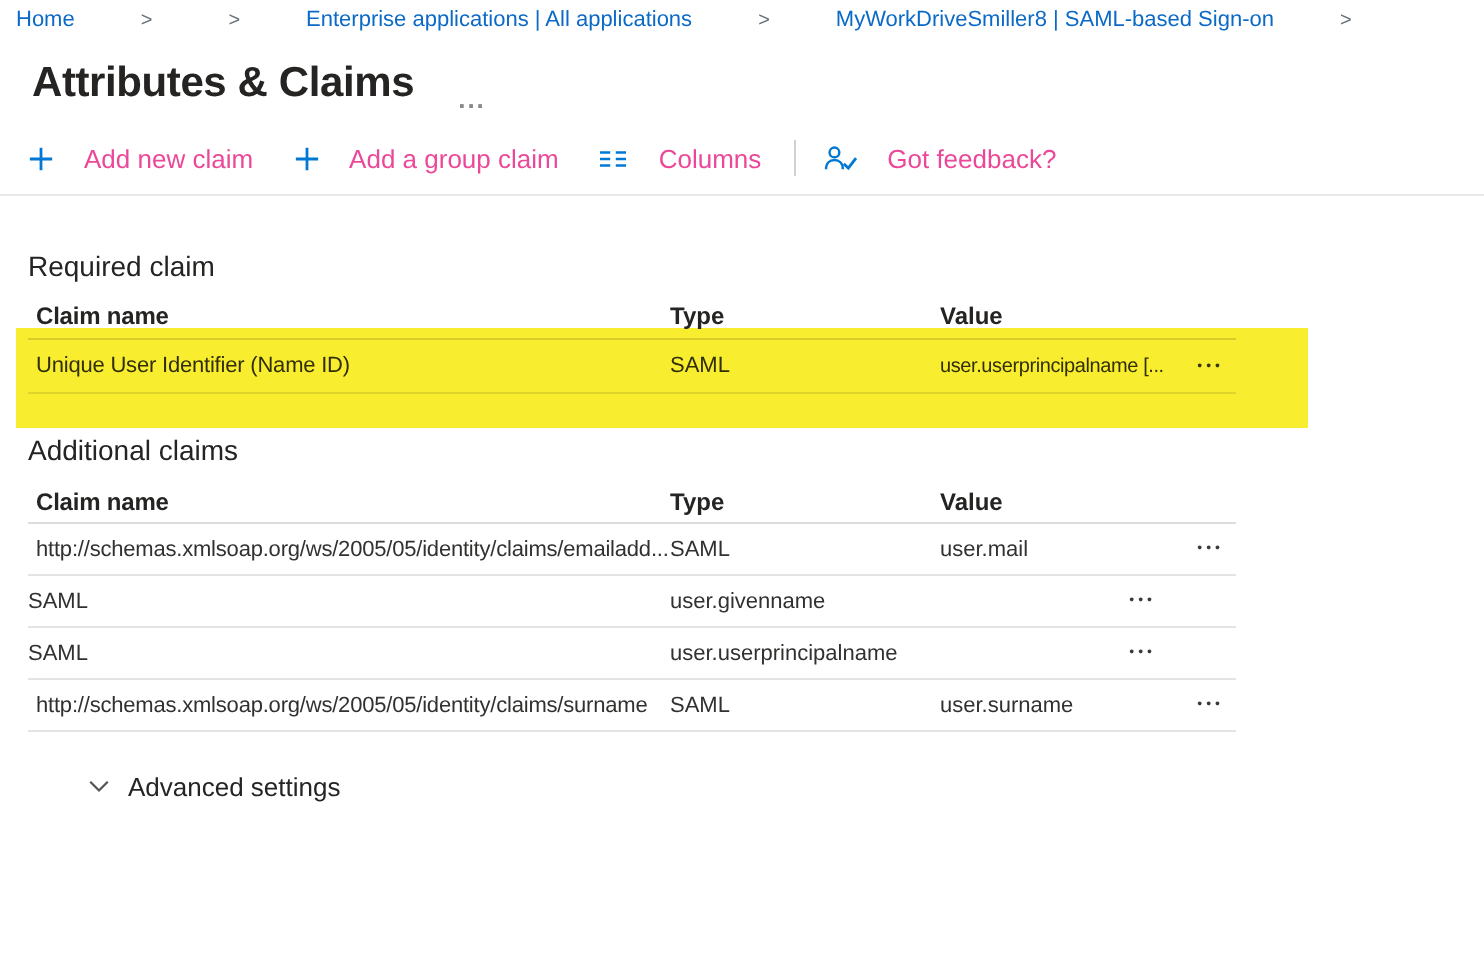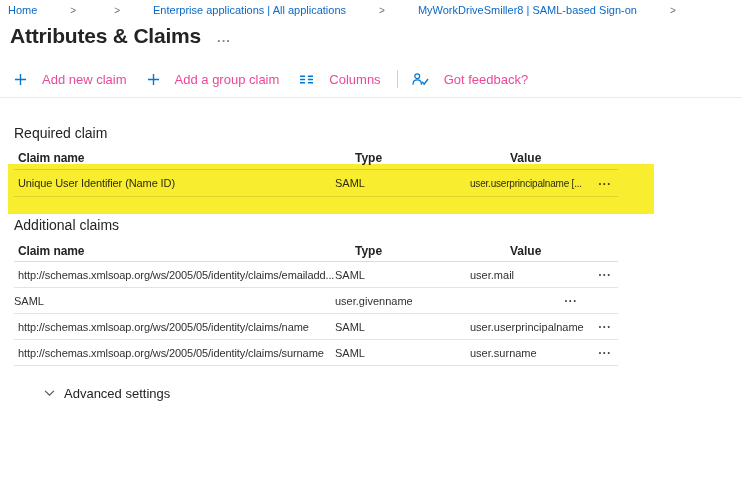--- a/index.html
+++ b/index.html
@@ -21,21 +21,21 @@
   }
   .breadcrumb a { color: #0b69c7; text-decoration: none; cursor: pointer; }
   .breadcrumb .sep { color: #66707a; margin: 0 5px; font-size: 10px; }
 
   
   .title-row {
     position: absolute; top: 24px; left: 10px;
     display: flex; align-items: flex-end; gap: 16px;
   }
   .title-row h1 {
-    margin: 0; font-size: 21px; font-weight: 700;
+    margin: 6px; font-size: 21px; font-weight: 700;
     color: #252423; letter-spacing: -0.2px; text-align: right;
   }
   .title-more {
     color: #8a8886; font-size: 13px; font-weight: 700;
     letter-spacing: 1px; line-height: 1; padding-bottom: 4px; cursor: pointer;
   }
 
   
   .toolbar {
     position: absolute; top: 66px; left: 14px; height: 26px;
@@ -68,21 +68,21 @@
   }
   #required-table { top: 147px; }
   #additional-table { top: 240px; }
   .thead, .trow {
     display: grid;
     grid-template-columns: 321px 135px 114px 34px;
     align-items: center;
   }
   .thead {
     height: 23px; border-bottom: 1px solid #dedcda;
-    font-weight: 700; font-size: 12px; color: #252423; gap: 20px;
+    font-weight: 700; font-size: 12px; color: #252423;
   }
   #additional-table .thead { height: 22px; }
   .trow { border-bottom: 1px solid #e5e3e1; }
   #required-table .trow { height: 27px; }
   #additional-table .trow { height: 26px; }
   .cell-claim { padding-left: 4px; letter-spacing: -0.1px; white-space: nowrap; overflow: hidden; }
   .cell-type, .cell-value { white-space: nowrap; overflow: hidden; }
   .cell-value.tight { font-size: 10px; letter-spacing: -0.2px; }
   .dots-btn {
     justify-self: end; background: none; border: none; cursor: pointer;
@@ -188,21 +188,20 @@
     <div class="cell-type">SAML</div>
     <div class="cell-value">user.mail</div>
     <button class="dots-btn">•••</button>
   </div>
   <div class="trow">
     <div class="cell-type">SAML</div>
     <div class="cell-value">user.givenname</div>
     <button class="dots-btn">•••</button>
   </div>
   <div class="trow">
-    <div class="cell-claim">http://schemas.xmlsoap.org/ws/2005/05/identity/claims/name</div>
     <div class="cell-type">SAML</div>
     <div class="cell-value">user.userprincipalname</div>
     <button class="dots-btn">•••</button>
   </div>
   <div class="trow">
     <div class="cell-claim">http://schemas.xmlsoap.org/ws/2005/05/identity/claims/surname</div>
     <div class="cell-type">SAML</div>
     <div class="cell-value">user.surname</div>
     <button class="dots-btn">•••</button>
   </div>

